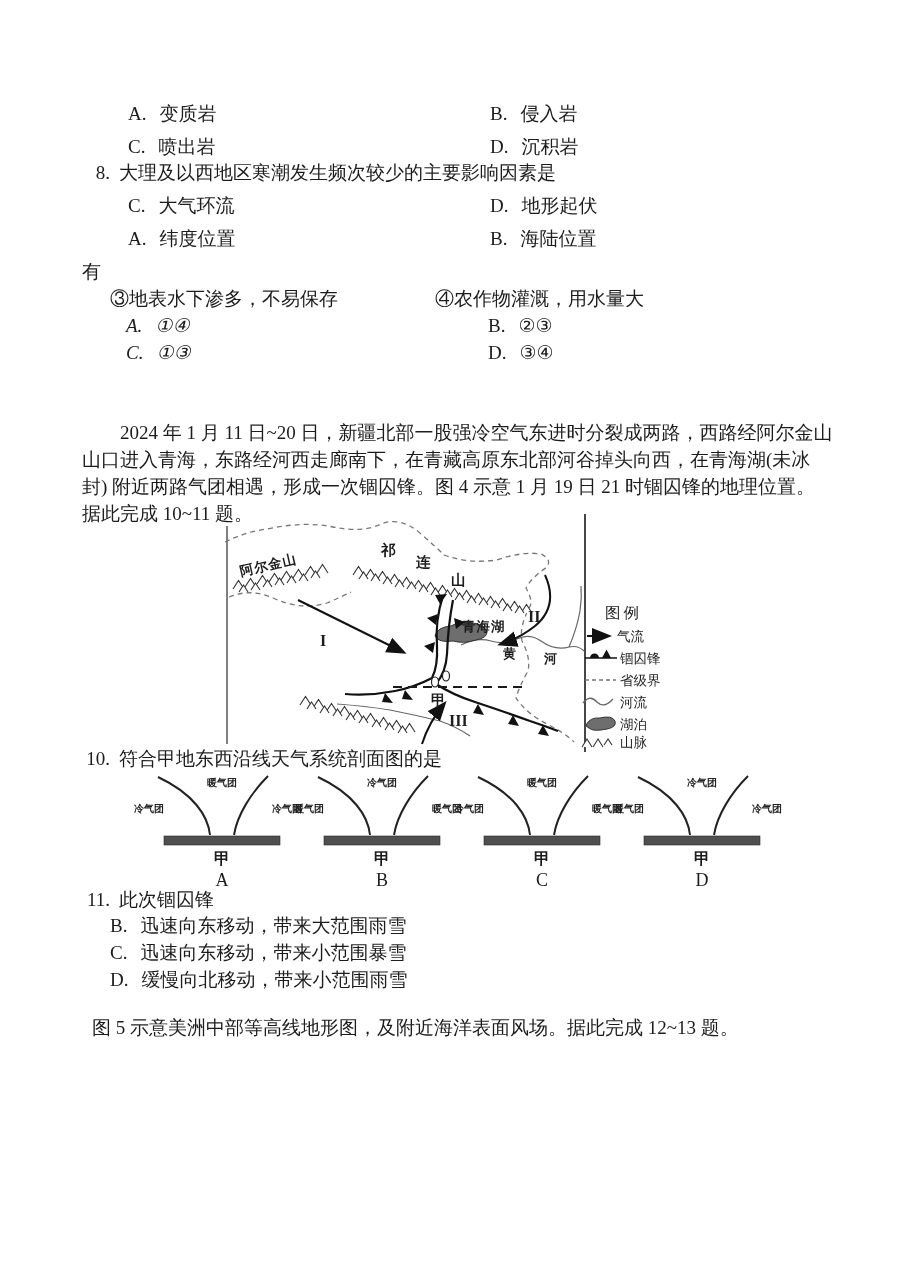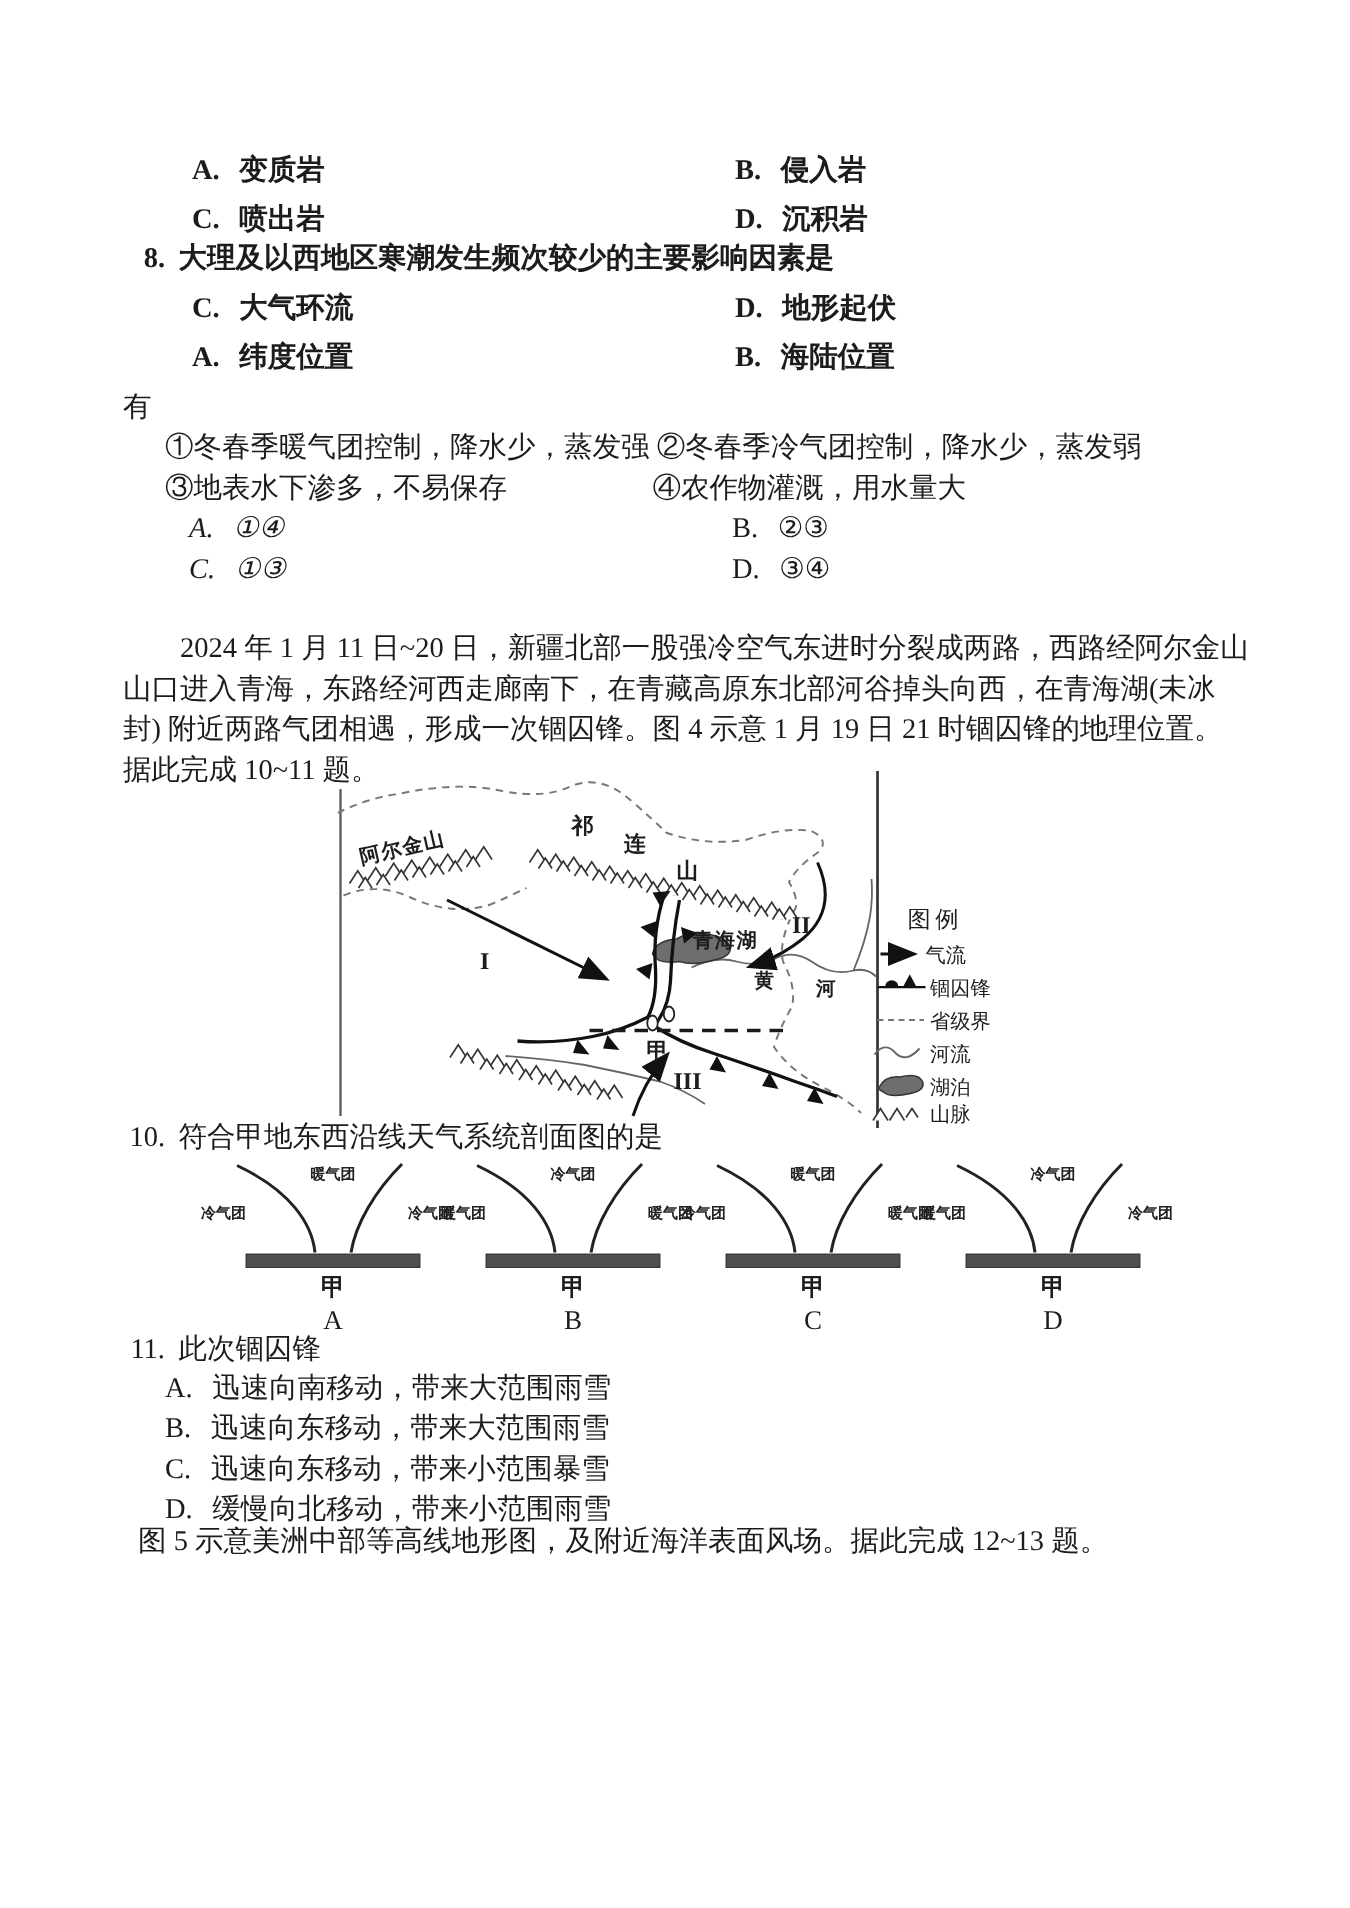--- a/index.html
+++ b/index.html
@@ -1,21 +1,21 @@
 <!DOCTYPE html>
 <html><head>
 <meta charset="utf-8">
 <style>
   html,body{margin:0;padding:0;background:#fff;}
   .page{
     position:relative;width:900px;height:1272px;background:#ffffff;overflow:hidden;
     font-family:"Liberation Serif","DejaVu Serif",serif;color:#1c1c1c;font-size:19px;
   }
   .abs{position:absolute;}
-  .row33{line-height:33px;height:33px;white-space:nowrap;font-weight:bold;}
+  .row33{line-height:33px;height:33px;white-space:nowrap;}
   .row27{line-height:27px;height:27px;white-space:nowrap;}
   .qnum{display:inline-block;width:28px;text-align:right;}
   .qstem{margin-left:9px;}
   .optcell{display:inline-block;}
   .oc1{margin-left:46px;width:362px;}
   .oc1b{margin-left:44px;width:362px;font-style:italic;}
   .opttext{margin-left:13px;}
   .stind{margin-left:28px;}
   .s3cell{display:inline-block;margin-left:28px;width:325px;}
   .passage div{line-height:27px;height:27px;white-space:nowrap;}
@@ -58,23 +58,20 @@
       <span class="optcell oc1"><span>C.</span><span class="opttext">大气环流</span></span><span class="optcell"><span>D.</span><span class="opttext">地形起伏</span></span>
     </div>
     <div class="row33">
       <span class="optcell oc1"><span>A.</span><span class="opttext">纬度位置</span></span><span class="optcell"><span>B.</span><span class="opttext">海陆位置</span></span>
     </div>
   </div>
 
   <div class="abs" style="left:82px;top:258px;">
     <div class="row27">有</div>
     <div class="row27">
-      <span class="stind">①冬春季暖气团控制，降水少，蒸发强 ②冬春季冷气团控制，降水少，蒸发弱</span>
-    </div>
-    <div class="row27">
       <span class="s3cell">③地表水下渗多，不易保存</span><span>④农作物灌溉，用水量大</span>
     </div>
     <div class="row27">
       <span class="optcell oc1b"><span>A.</span><span class="opttext">①④</span></span><span class="optcell"><span>B.</span><span class="opttext">②③</span></span>
     </div>
     <div class="row27">
       <span class="optcell oc1b"><span>C.</span><span class="opttext">①③</span></span><span class="optcell"><span>D.</span><span class="opttext">③④</span></span>
     </div>
   </div>
 
@@ -245,21 +242,20 @@
       <span class="xlab r">冷气团</span>
       <div class="xjia">甲</div>
       <div class="xletter">D</div>
     </div>
   </div>
 
   <div class="abs row27" style="left:82px;top:886px;">
     <span class="qnum">11.</span><span class="qstem">此次锢囚锋</span>
   </div>
   <div class="abs" style="left:110px;top:912px;">
-    <div class="row27"><span>A.</span><span class="opttext">迅速向南移动，带来大范围雨雪</span></div>
     <div class="row27"><span>B.</span><span class="opttext">迅速向东移动，带来大范围雨雪</span></div>
     <div class="row27"><span>C.</span><span class="opttext">迅速向东移动，带来小范围暴雪</span></div>
     <div class="row27"><span>D.</span><span class="opttext">缓慢向北移动，带来小范围雨雪</span></div>
   </div>
 
   <div class="abs row27" style="left:92px;top:1014px;">图 5 示意美洲中部等高线地形图，及附近海洋表面风场。据此完成 12~13 题。</div>
 
 </div>
 
 </body></html>

